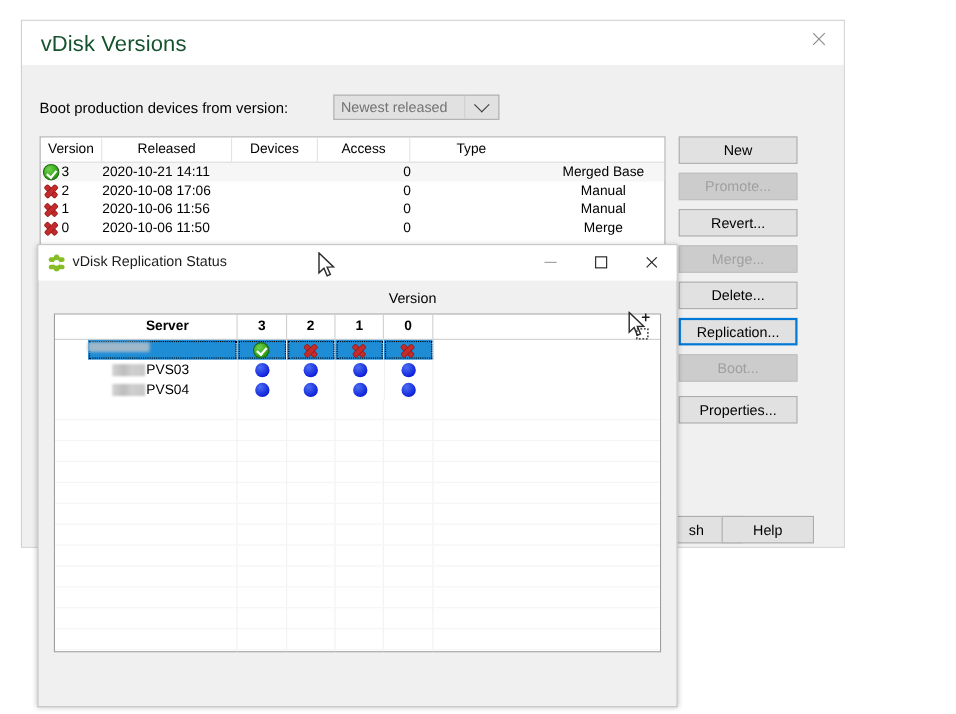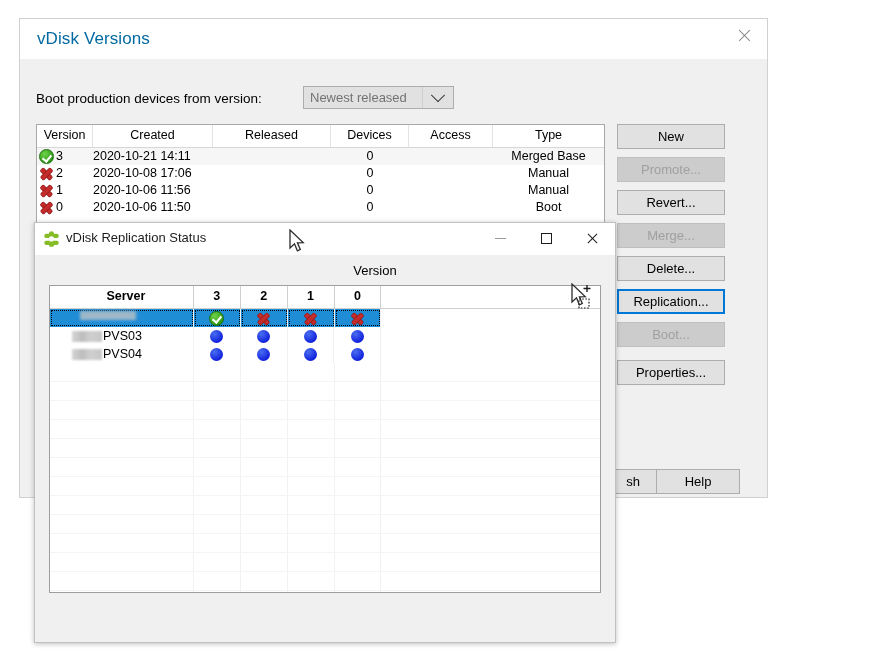--- a/index.html
+++ b/index.html
@@ -33,22 +33,22 @@
     position: absolute;
     left: 0; top: 0;
     width: 100%;
     height: 40px;
     background: #ffffff;
   }
   .win-main-title .caption {
     position: absolute;
     left: 17px;
     top: 10px;
-    font-size: 17px;
-    color: #0369a1;
+    font-size: 20px;
+    color: #14532d;
     letter-spacing: .1px;
   }
   .win-main-close {
     position: absolute;
     right: 0; top: 0;
     width: 46px; height: 32px;
     display: flex; align-items: center; justify-content: center;
   }
   .glyph-x {
     position: relative;
@@ -315,21 +315,21 @@
   }
   .rep-head > div {
     font-size: 12.5px;
     color: #000;
     line-height: 21px;
     box-sizing: border-box;
     border-right: 1px solid #cfcfcf;
     text-align: center;
     font-weight: bold;
   }
-  .rc-server { width: 144px; text-align: center; padding-left: 9px; font-weight: normal; }
+  .rc-server { width: 144px; text-align: center; padding-left: 9px; font-weight: normal; margin-left: 30px; }
   .rc-v { width: 47px; }
   .rc-rest { width: 219px; border-right: none !important; }
 
   .rep-row { display: flex; height: 18px; }
   .rep-row > div {
     box-sizing: border-box;
     border-right: 1px solid #f1f1f1;
     font-size: 12.5px;
     color: #000;
     line-height: 18px;
@@ -385,21 +385,20 @@
       <div class="combo">
         <div class="val">Newest released</div>
         <div class="arrow-box">
           <div class="chev"></div>
         </div>
       </div>
 
       <div class="ver-grid">
         <div class="ver-head">
           <div class="vc0">Version</div>
-          <div class="vc1">Created</div>
           <div class="vc2">Released</div>
           <div class="vc3">Devices</div>
           <div class="vc4">Access</div>
           <div class="vc5">Type</div>
         </div>
 
         <div class="ver-row alt">
           <div class="vc0">
               <span class="ico-check"></span>
               <span class="ver-num">3</span>
@@ -437,21 +436,21 @@
 
         <div class="ver-row">
           <div class="vc0">
               <span class="ico-x"></span>
               <span class="ver-num">0</span>
             </div>
           <div class="vc1">2020-10-06 11:50</div>
           <div class="vc2"></div>
           <div class="vc3">0</div>
           <div class="vc4"></div>
-          <div class="vc5">Boot</div>
+          <div class="vc5">Merge</div>
         </div>
       </div>
 
       <div class="btncol">
         <div class="wbtn" style="top:65px">New</div>
         <div class="wbtn disabled" style="top:98px">Promote...</div>
         <div class="wbtn" style="top:131px">Revert...</div>
         <div class="wbtn disabled" style="top:164px">Merge...</div>
         <div class="wbtn" style="top:197px">Delete...</div>
         <div class="wbtn focused" style="top:230px">Replication...</div>

